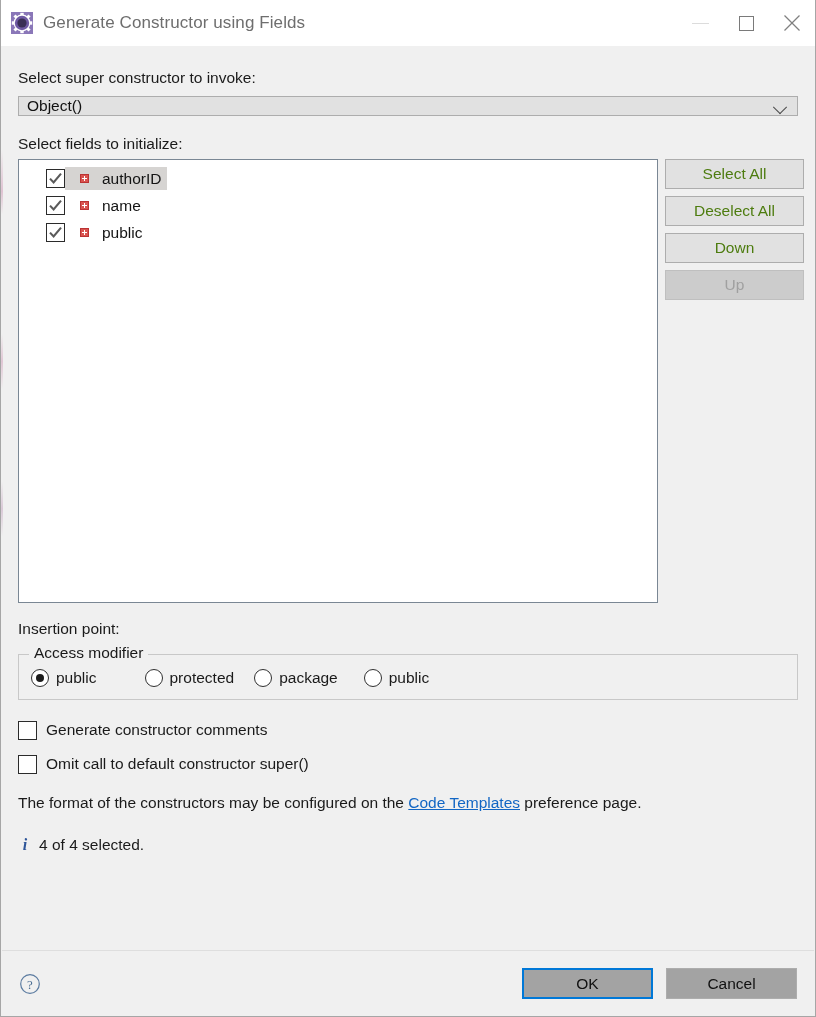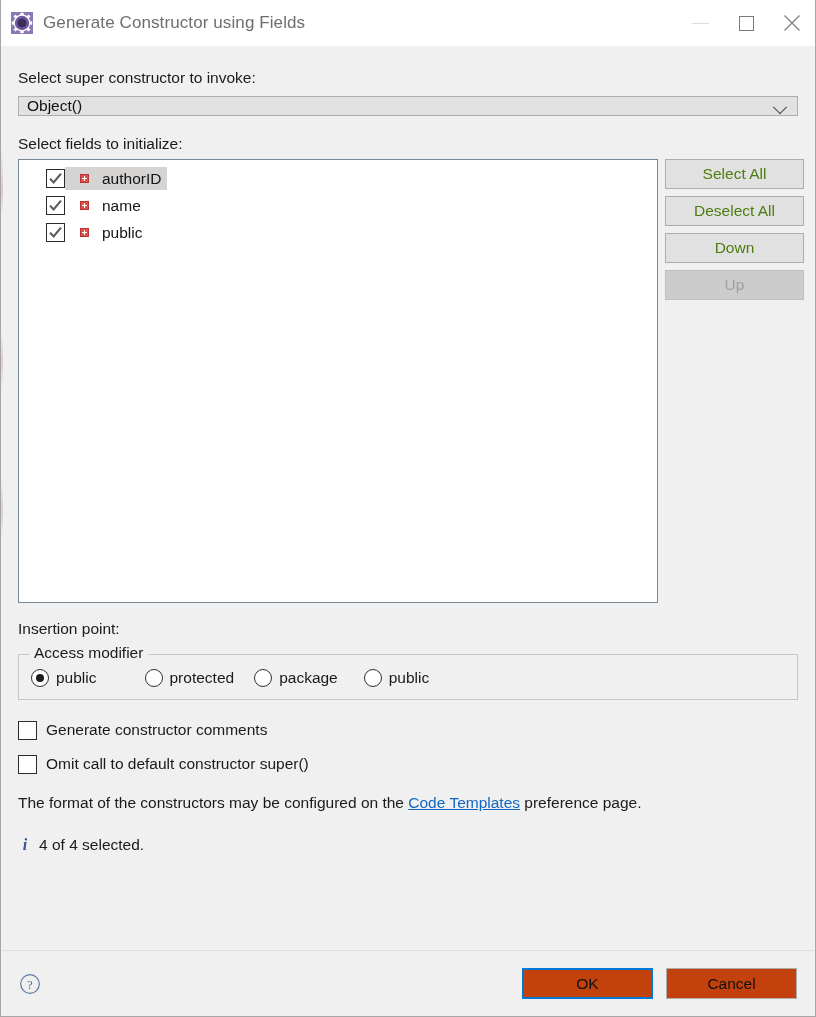--- a/index.html
+++ b/index.html
@@ -380,21 +380,21 @@
   .help-btn {
     width: 22px;
     height: 22px;
     flex: none;
     cursor: default;
   }
   .footer-spacer { flex: 1 1 auto; }
   .fbtn {
     width: 131px;
     height: 31px;
-    background: #c2410c;
+    background: #a3a3a3;
     border: 1px solid #adadad;
     box-sizing: border-box;
     font-size: 15.5px;
     color: #111111;
     font-family: "Liberation Sans", sans-serif;
     display: flex;
     align-items: center;
     justify-content: center;
     cursor: default;
     padding: 0;

